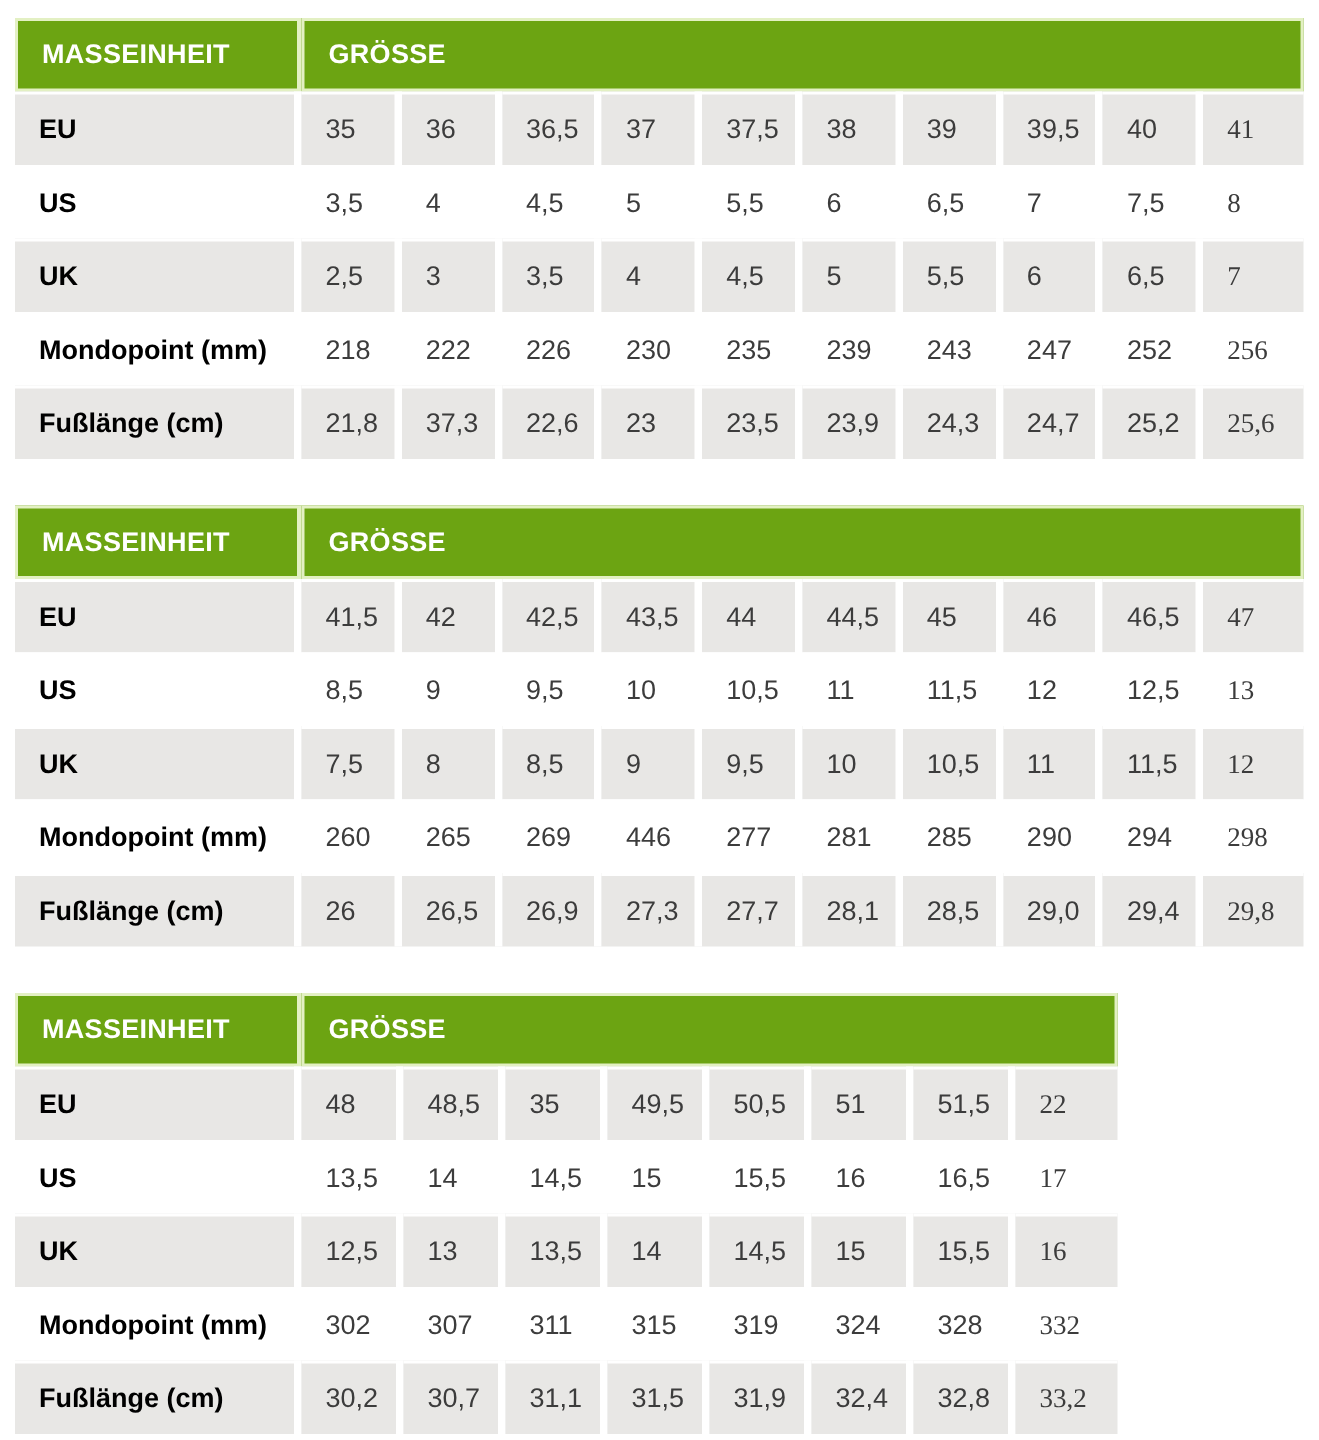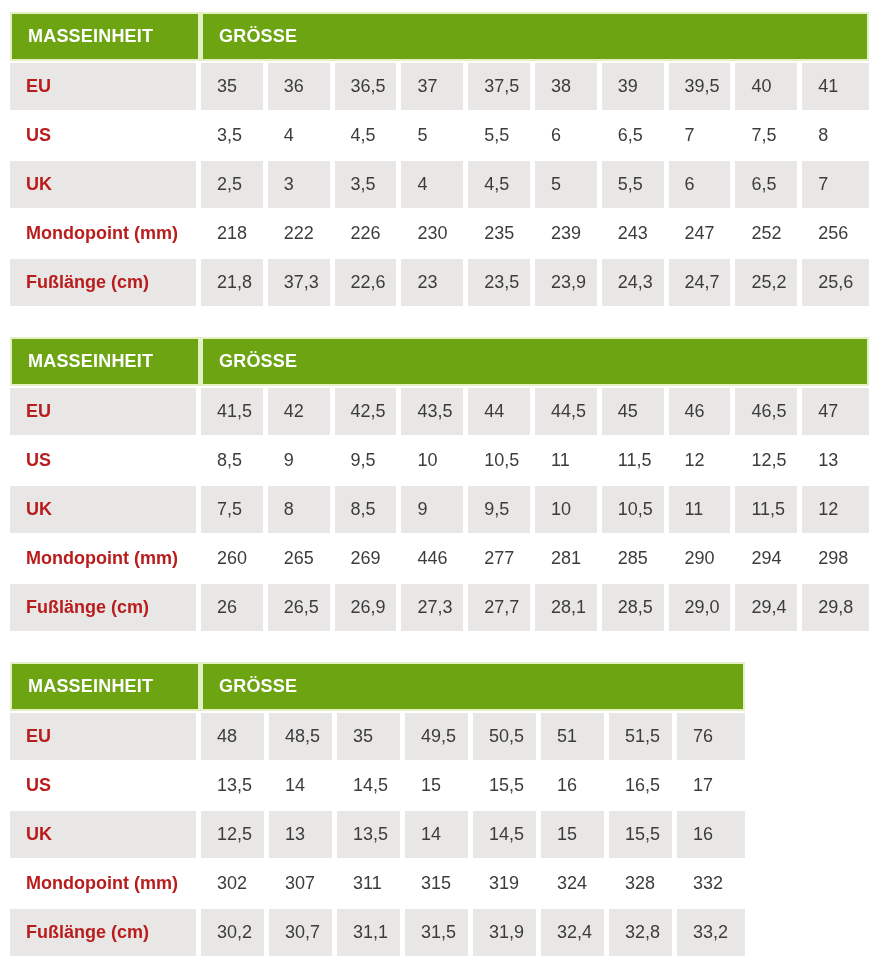--- a/index.html
+++ b/index.html
@@ -49,25 +49,25 @@
   table.size-table th.size-th { border-left-width: 2px; margin-top: 37px; }
 
   table.size-table td {
     font-size: 18px;
     color: #3c3c3c;
     padding: 0 0 0 16px;
     border-right: 5px solid #ffffff;
     border-top: 2px solid #ffffff;
     background: #ffffff;
   }
-  table.size-table td:last-child { border-right: 0; }
+  table.size-table td:last-child { border-right: 0; font-family: Liberation Serif, serif; }
   table.size-table tr.stripe td { background: #e8e7e5; }
   table.size-table td.row-label {
     font-weight: bold;
-    color: #b91c1c;
+    color: #000000;
   }
 </style>
 </head>
 <body>
 
 <div class="page">
   <div id="tables-container">
       <table class="size-table">
         <colgroup>
           <col class="label-col">
@@ -265,21 +265,21 @@
         <tbody>
           <tr class="stripe">
             <td class="row-label">EU</td>
             <td>48</td>
             <td>48,5</td>
             <td>35</td>
             <td>49,5</td>
             <td>50,5</td>
             <td>51</td>
             <td>51,5</td>
-            <td>76</td>
+            <td>22</td>
           </tr>
           <tr>
             <td class="row-label">US</td>
             <td>13,5</td>
             <td>14</td>
             <td>14,5</td>
             <td>15</td>
             <td>15,5</td>
             <td>16</td>
             <td>16,5</td>

